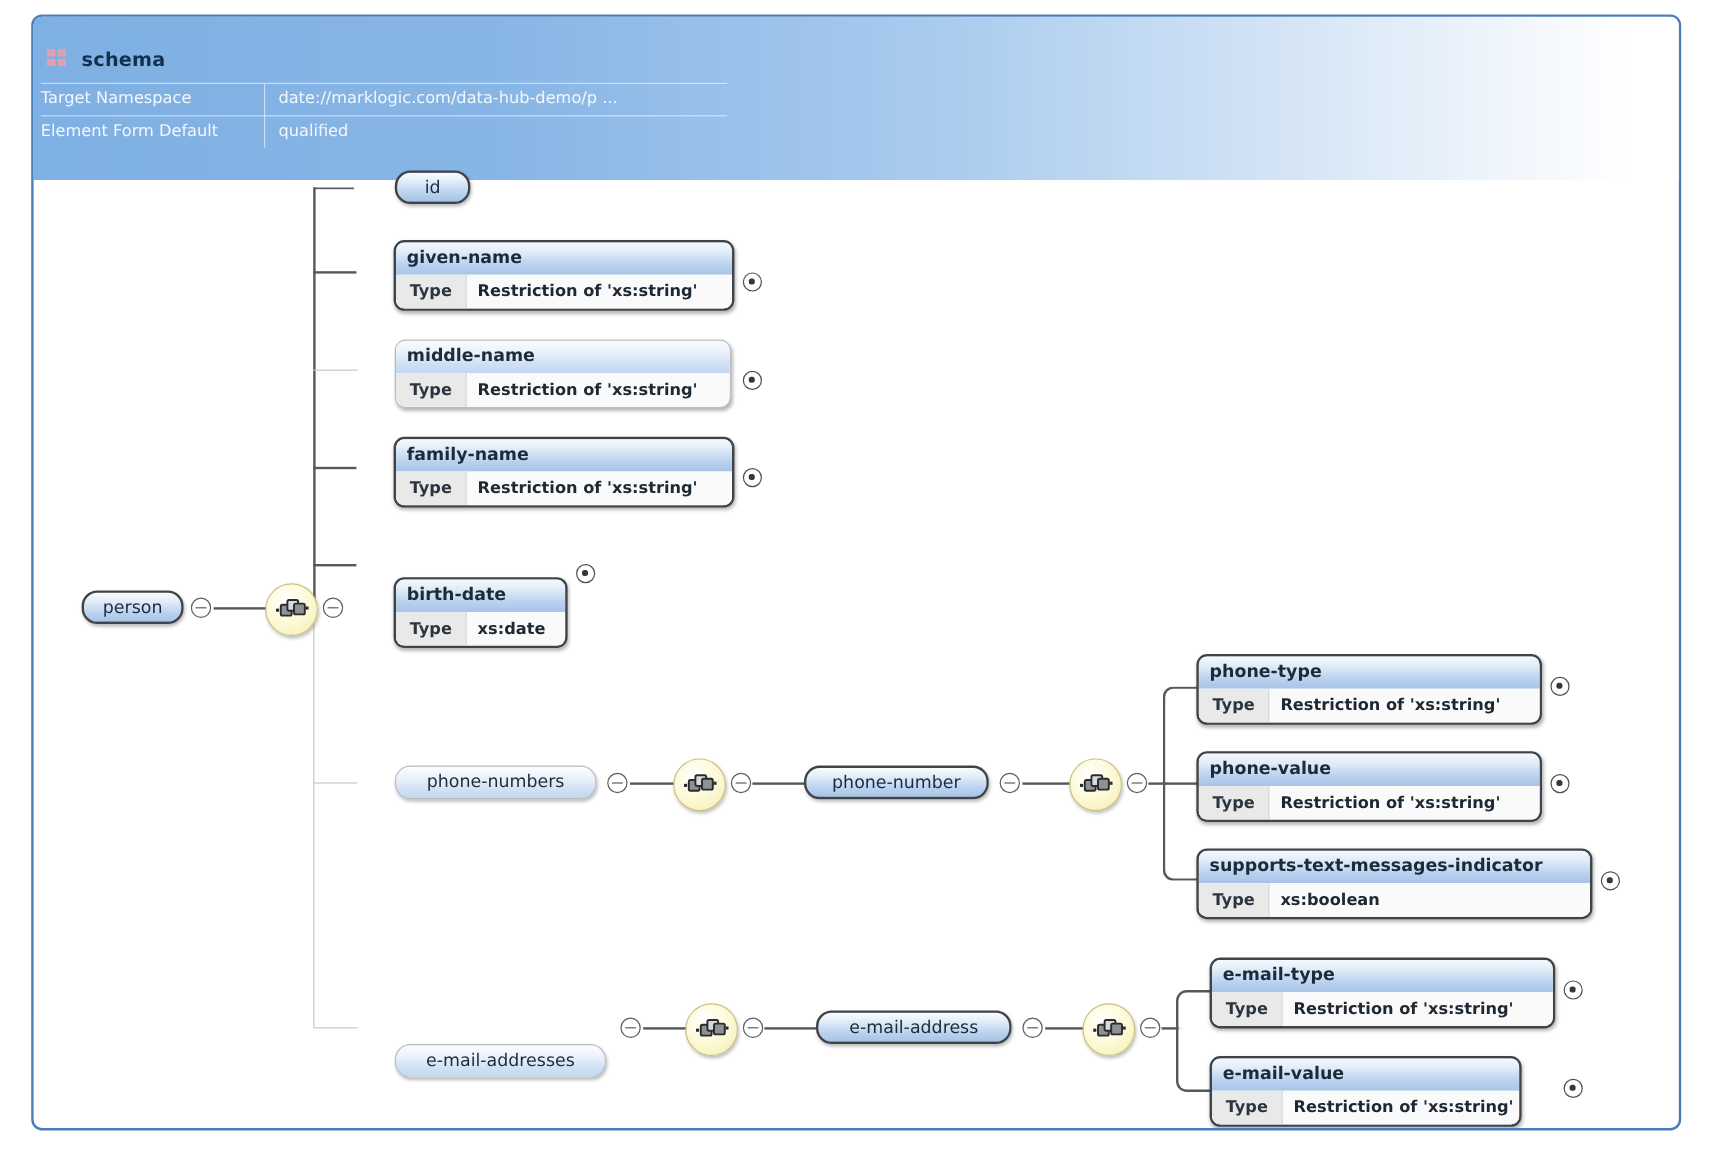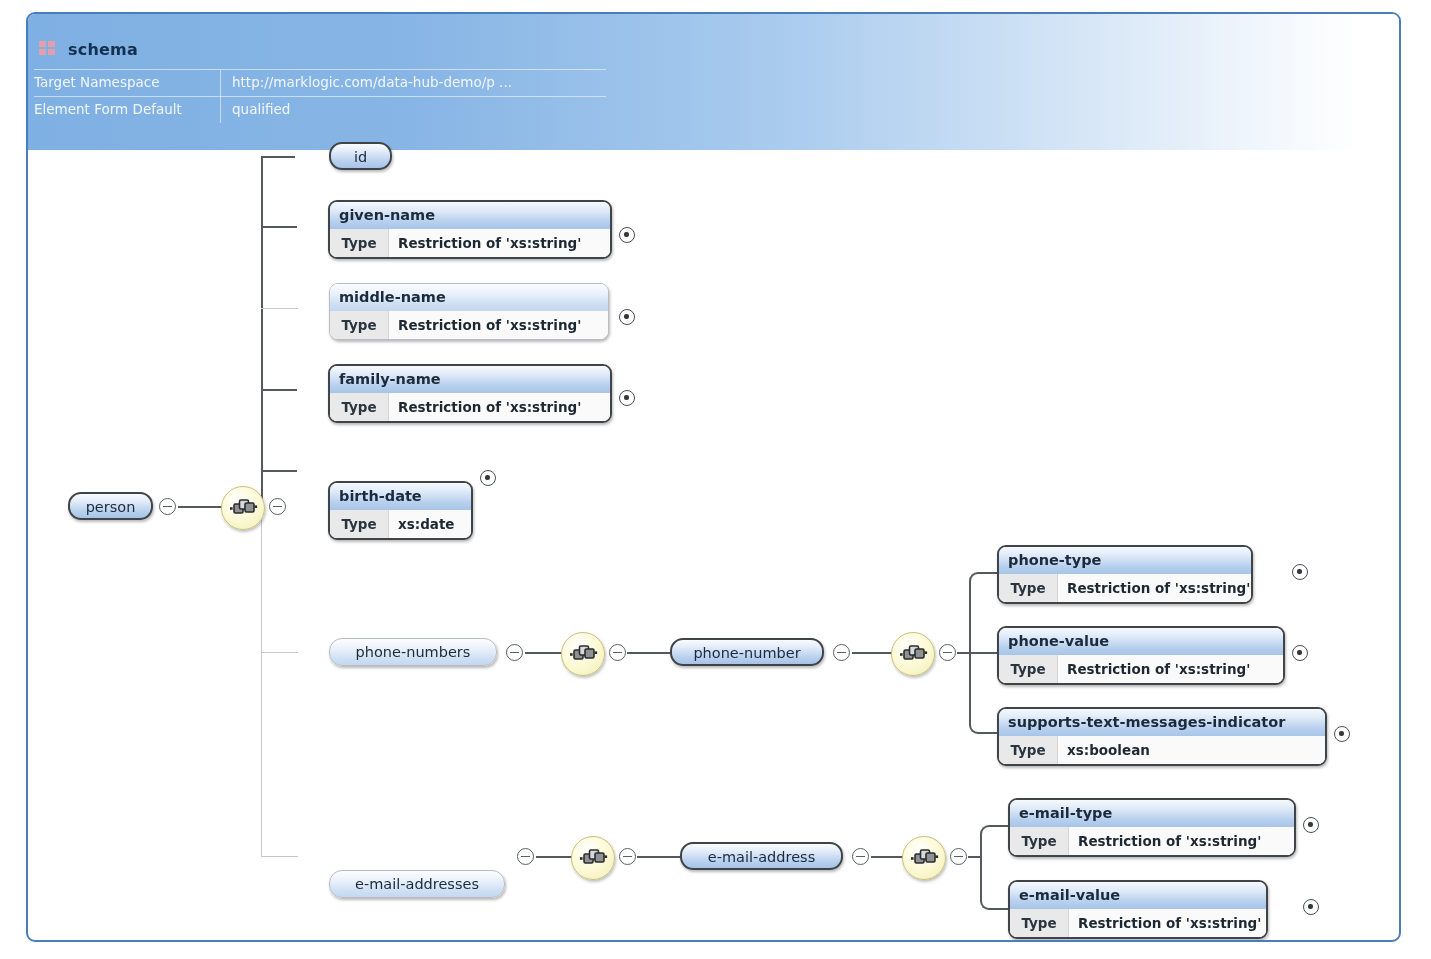--- a/index.html
+++ b/index.html
@@ -112,21 +112,21 @@
         <i></i>
         <i></i>
     </div>
     <div id="hdr-title">schema</div>
 
     <div class="hsep" style="top:55px;"></div>
     <div class="vsep" style="top:56px;height:53px;"></div>
 
     <div class="hrow" style="top:56px;">
       <span class="k lbl">Target Namespace</span>
-      <span class="v lbl">http://marklogic.com/data-hub-demo/p ...</span>
+      <span class="v lbl">date://marklogic.com/data-hub-demo/p ...</span>
     </div>
     <div class="hsep" style="top:82px;"></div>
     <div class="hrow" style="top:83px;">
       <span class="k lbl">Element Form Default</span>
       <span class="v lbl">qualified</span>
     </div>
   </div>
 
   <div id="canvas">
 
@@ -231,21 +231,21 @@
         <rect x="32.5" y="18.4" width="2.6" height="2.6" fill="#2b2b2b"></rect>
       </svg>
     </div>
     <div class="tog" style="left:911px;top:630px;"></div>
 
     <div class="ln" style="left:929px;top:638px;width:14px;height:2px;"></div>
     <div class="elbow tl" style="left:941px;top:558px;width:29px;height:82px;"></div>
     <div class="ln" style="left:941px;top:638px;width:29px;height:2px;"></div>
     <div class="elbow bl" style="left:941px;top:638px;width:29px;height:82px;"></div>
 
-    <div class="node req" style="left:969px;top:531px;width:256px;">
+    <div class="node req" style="left:969px;top:531px;width:288px;">
       <div class="nhead">phone-type</div>
       <div class="nbody">
         <div class="tk">Type</div>
         <div class="tv">Restriction of 'xs:string'</div>
       </div>
     </div>
     <div class="exp" style="left:1264px;top:550px;"></div>
 
     <div class="node req" style="left:969px;top:612px;width:288px;">
       <div class="nhead">phone-value</div>

